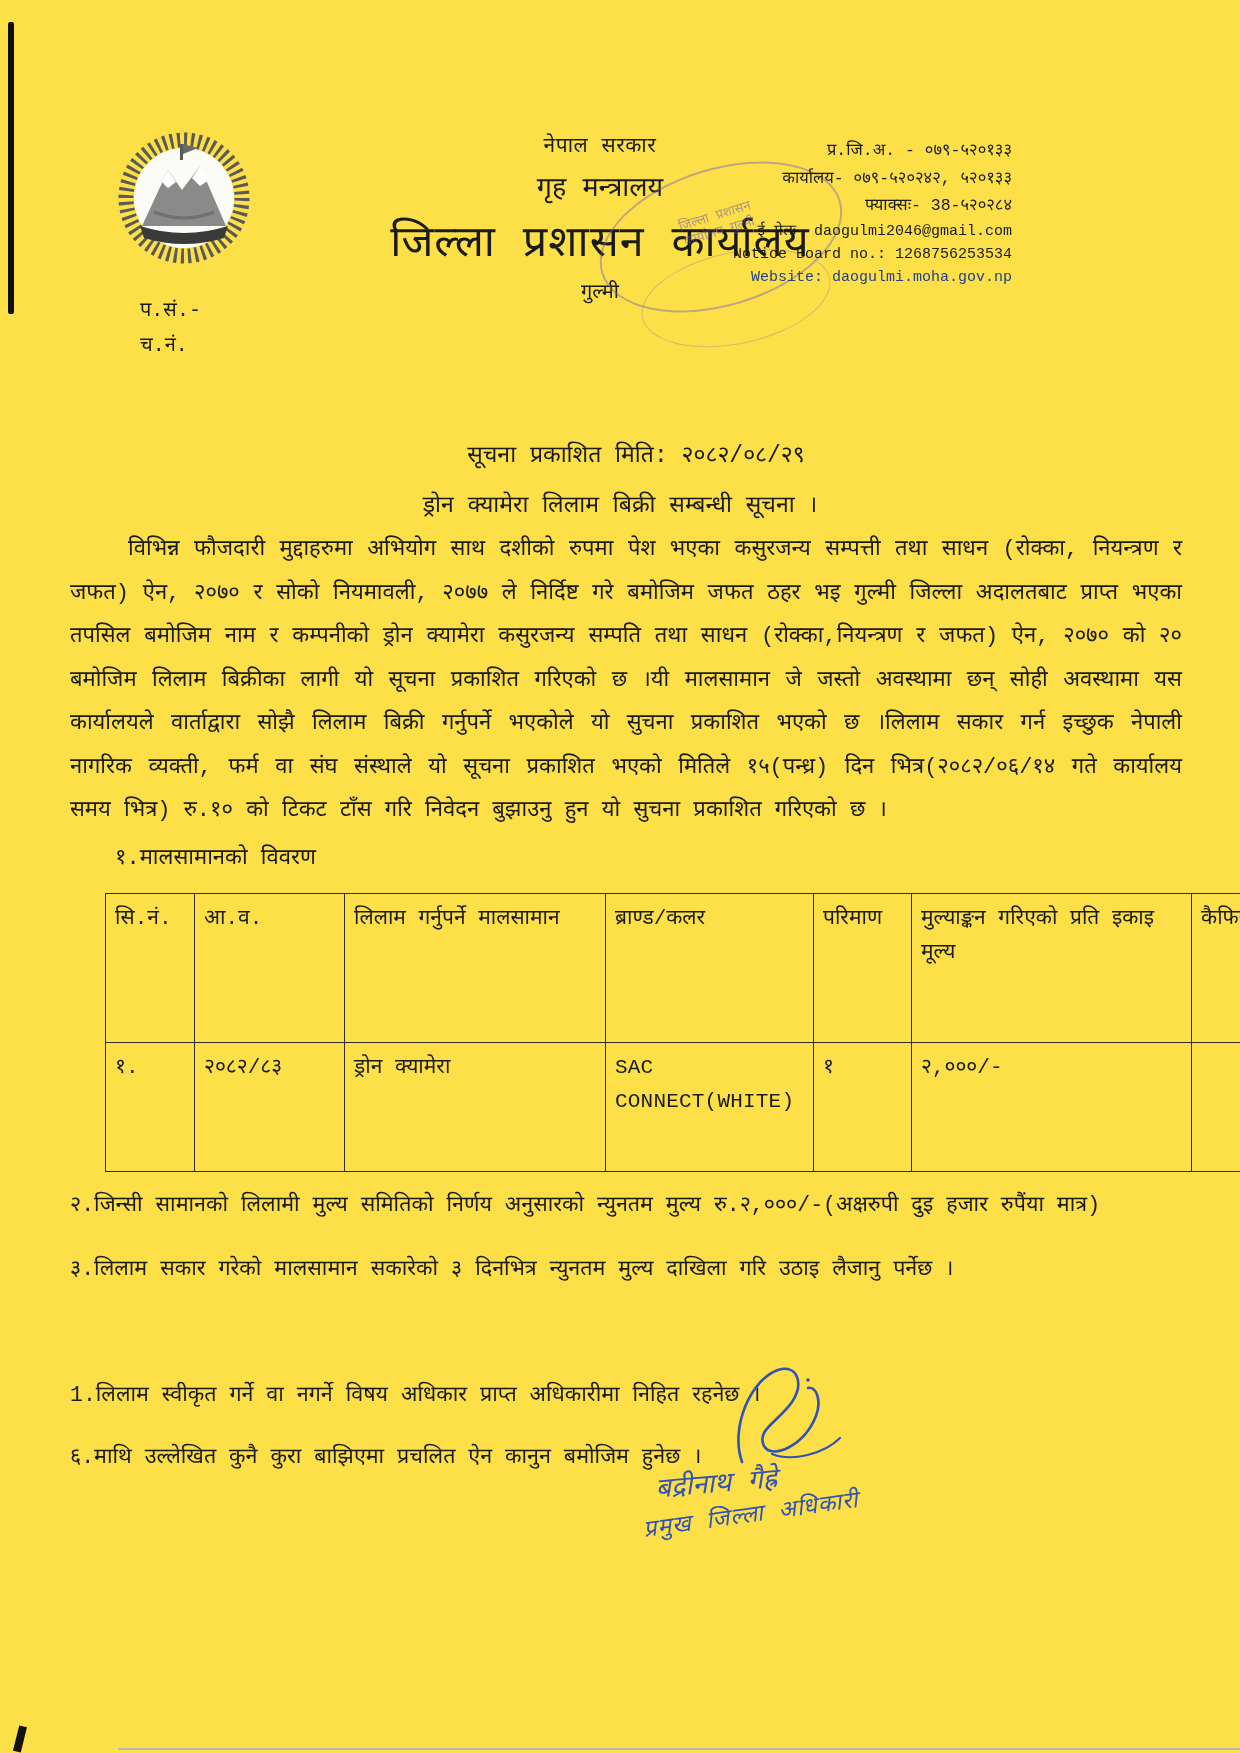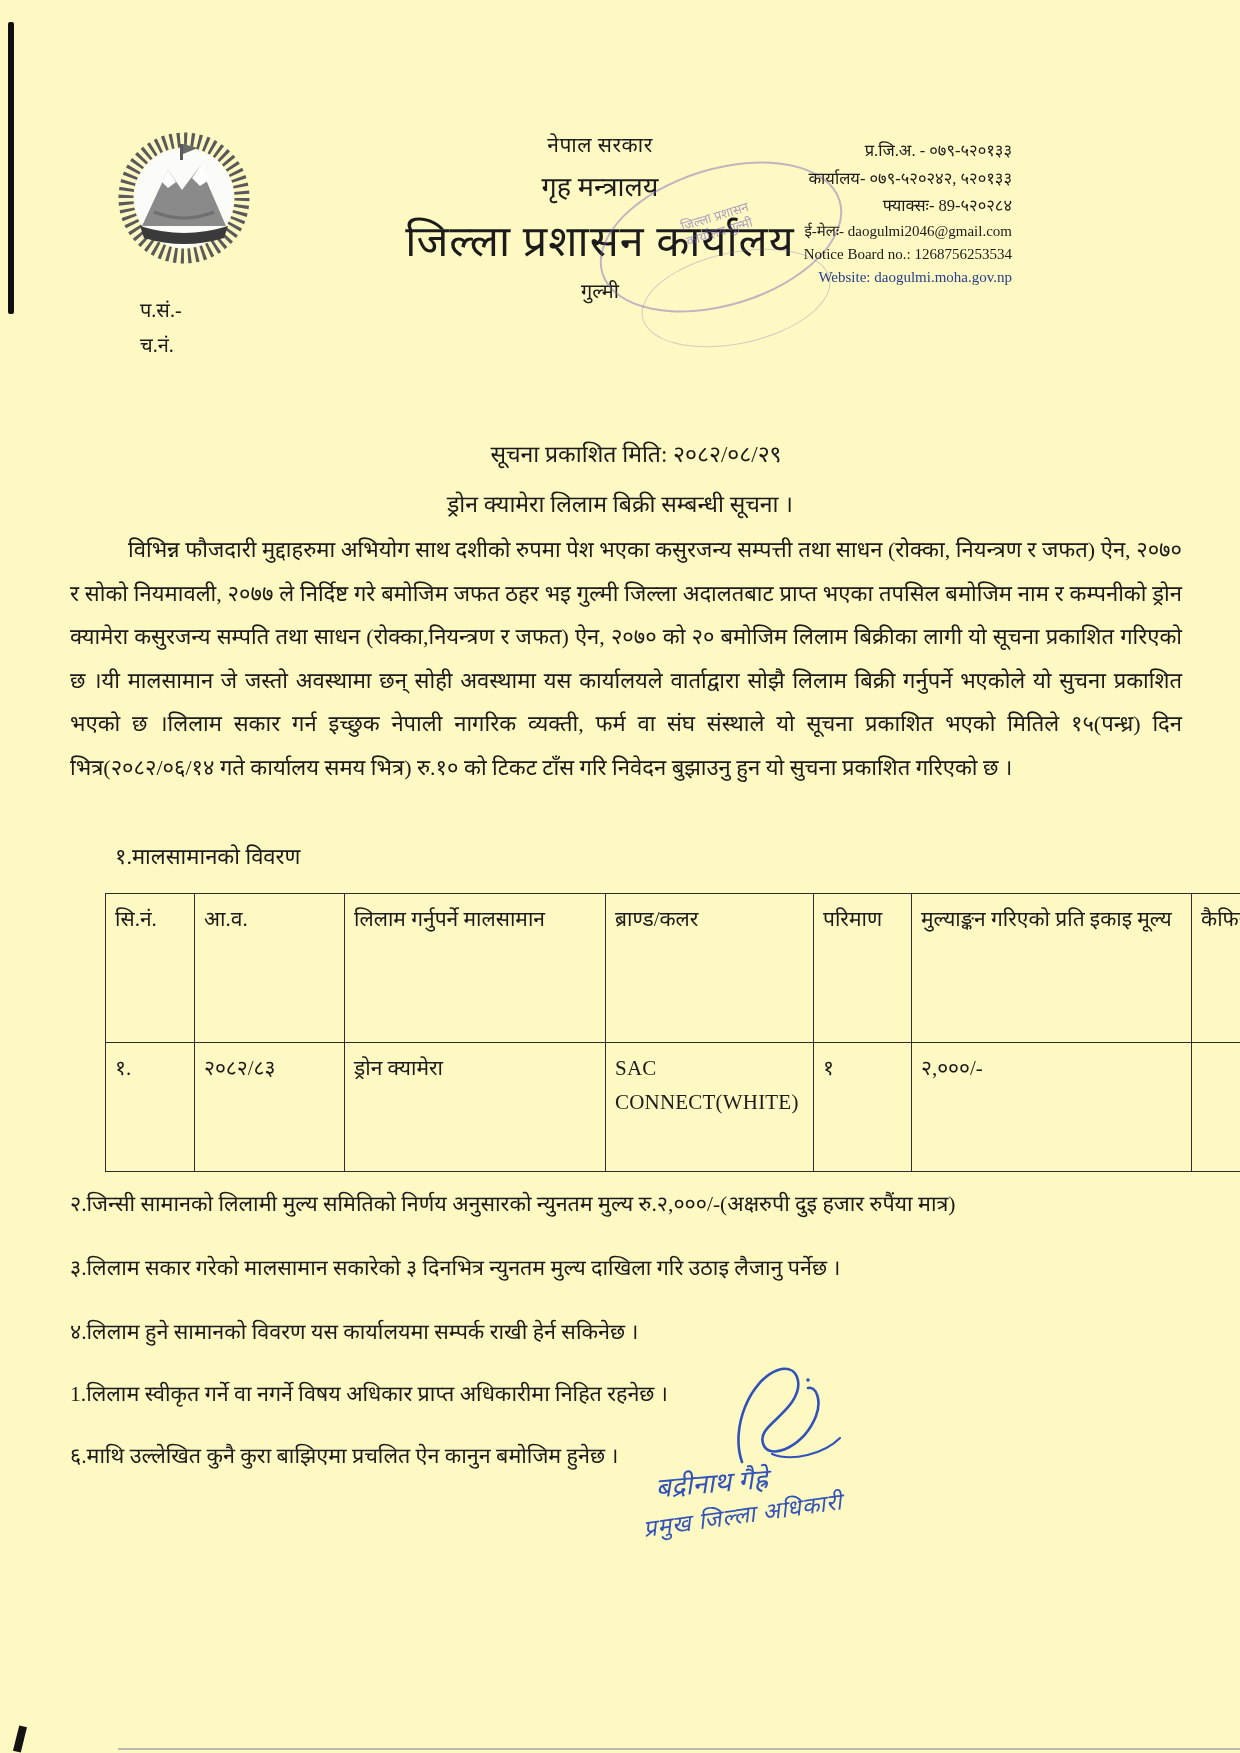--- a/index.html
+++ b/index.html
@@ -1,22 +1,22 @@
 <!DOCTYPE html>
 <html><head>
 <meta charset="utf-8">
 <style>
   html,body{margin:0;padding:0;background:#e8e8e6;}
   .page{
     position:relative;
     width:1240px;height:1753px;
     margin:0 auto;
-    background:#fef9c3;
+    background:#fde047;
     overflow:hidden;
-    font-family:Liberation Serif, serif;
+    font-family:Liberation Mono, monospace;
     color:#1b1b1b;
   }
   .abs{position:absolute;}
   
   .scan-bar-left{left:8px;top:22px;width:6px;height:292px;background:#101010;border-radius:2px;}
   .scan-mark-bottom{left:16px;top:1726px;width:8px;height:26px;background:#131313;transform:rotate(14deg);}
   .scan-hairline{left:118px;top:1748px;width:1122px;height:2px;background:#b9b9b4;}
   
   .lh-center{left:300px;top:130px;width:600px;text-align:center;}
   .lh-gov{font-size:21px;letter-spacing:.5px;}
@@ -117,21 +117,21 @@
 
   <div class="abs stamp">
     <div>जिल्ला प्रशासन</div>
     <div>कार्यालय गुल्मी</div>
   </div>
   <div class="abs stamp2"></div>
 
   <div class="abs contacts">
     <div class="c-np">प्र.जि.अ. - ०७९-५२०१३३</div>
     <div class="c-np">कार्यालय- ०७९-५२०२४२, ५२०१३३</div>
-    <div class="c-np">फ्याक्सः- 89-५२०२८४</div>
+    <div class="c-np">फ्याक्सः- 38-५२०२८४</div>
     <div class="c-en">ई-मेलः- daogulmi2046@gmail.com</div>
     <div class="c-en">Notice Board no.: 1268756253534</div>
     <div class="c-en c-web">Website: daogulmi.moha.gov.np</div>
   </div>
 
   <div class="abs refs">
     <div>प.सं.-</div>
     <div>च.नं.</div>
   </div>
 
@@ -162,21 +162,20 @@
         <td class="c5">१</td>
         <td class="c6">२,०००/-</td>
         <td class="c7"></td>
       </tr>
     </tbody>
       </table>
   </div>
 
   <div class="abs pt pt2">२.जिन्सी सामानको लिलामी मुल्य समितिको निर्णय अनुसारको न्युनतम मुल्य रु.२,०००/-(अक्षरुपी दुइ हजार रुपैंया मात्र)</div>
   <div class="abs pt pt3">३.लिलाम सकार गरेको मालसामान सकारेको ३ दिनभित्र न्युनतम मुल्य दाखिला गरि उठाइ लैजानु पर्नेछ ।</div>
-  <div class="abs pt pt4">४.लिलाम हुने सामानको विवरण यस कार्यालयमा सम्पर्क राखी हेर्न सकिनेछ ।</div>
   <div class="abs pt pt5">1.लिलाम स्वीकृत गर्ने वा नगर्ने विषय अधिकार प्राप्त अधिकारीमा निहित रहनेछ ।</div>
   <div class="abs pt pt6">६.माथि उल्लेखित कुनै कुरा बाझिएमा प्रचलित ऐन कानुन बमोजिम हुनेछ ।</div>
 
   <div class="abs sig-svg">
     <svg width="150" height="120" viewBox="0 0 150 120">
       <path d="M30,104 C18,70 38,22 66,12 C86,6 92,26 80,44 C66,64 44,72 52,88 C60,102 92,88 104,58 C110,42 104,28 96,30" fill="none" stroke="#3152b8" stroke-width="2.6" stroke-linecap="round"></path>
       <path d="M60,96 C80,104 112,96 128,80" fill="none" stroke="#3152b8" stroke-width="2.2" stroke-linecap="round"></path>
       <circle cx="96" cy="22" r="1.8" fill="#3152b8"></circle>
     </svg>
   </div>

